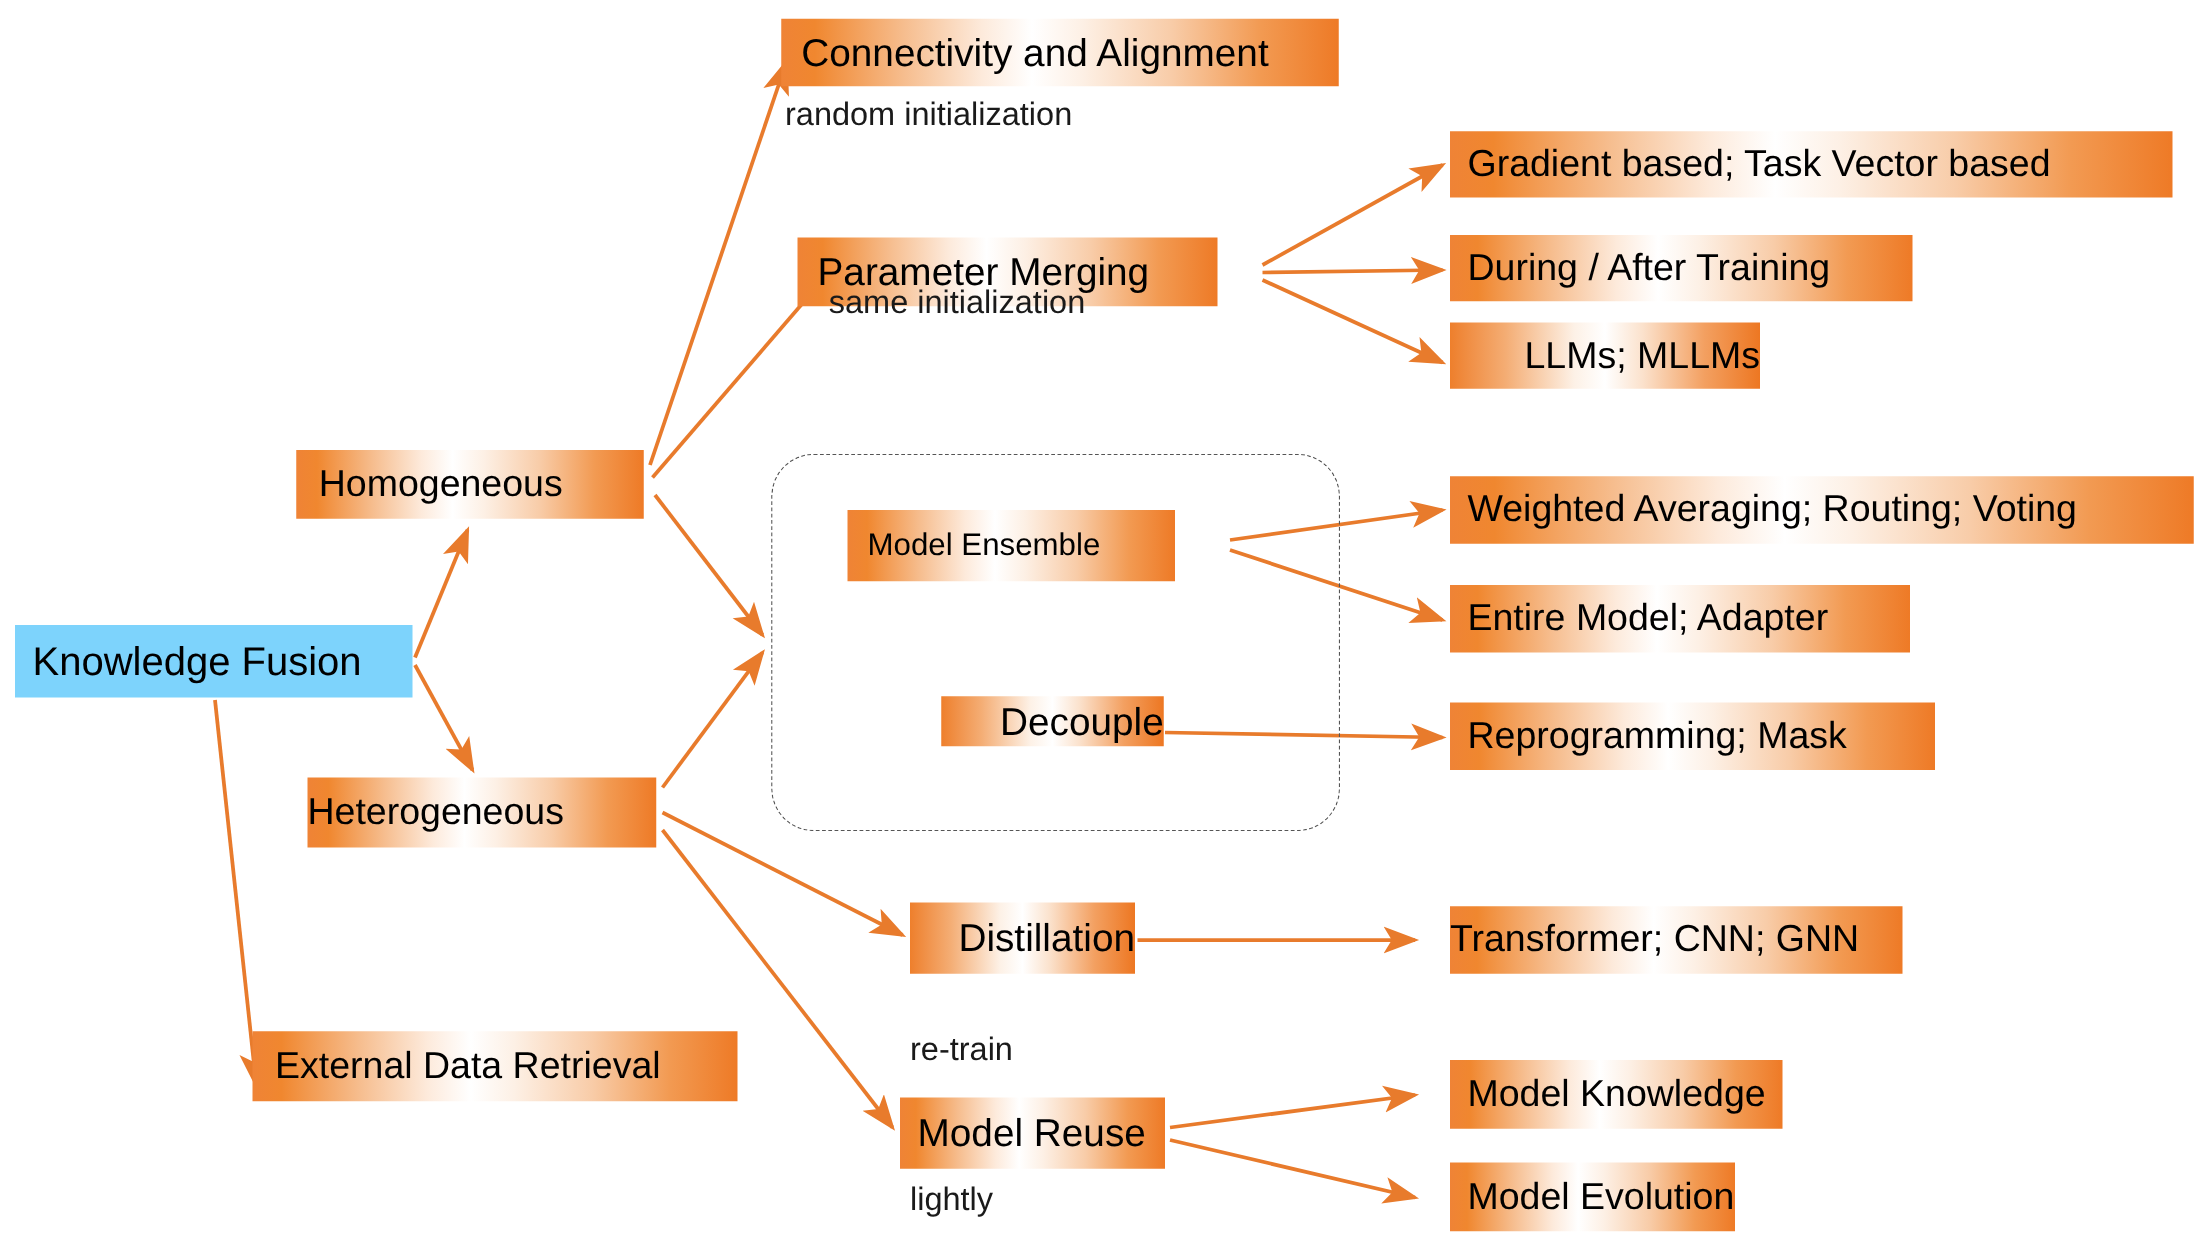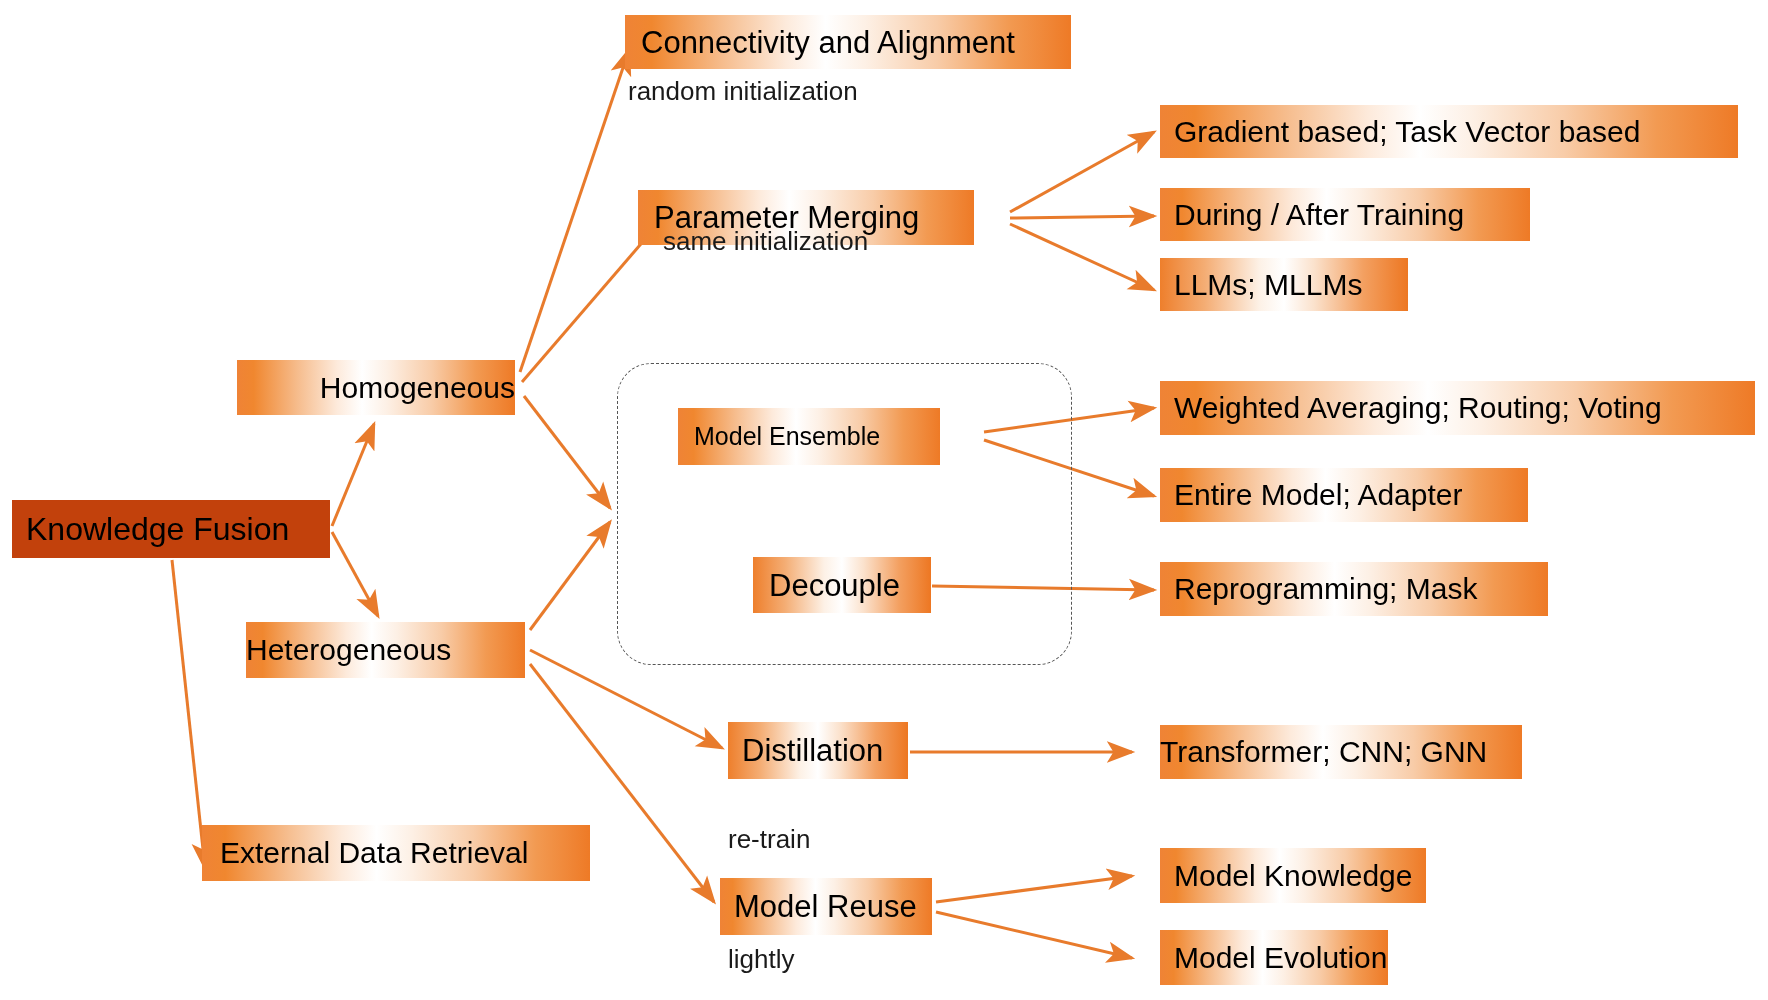--- a/index.html
+++ b/index.html
@@ -35,23 +35,24 @@
   }
   .grad-sm{
     background:linear-gradient(90deg,
       #ee7f2c 0%,
       #f4ad74 18%,
       #fdf1e6 40%,
       #ffffff 50%,
       #fbe2cd 62%,
       #f3a061 82%,
       #ed7722 100%);
+    justify-content:flex-end;
   }
   .root{
-    background:#c2410c;
+    background:#7dd3fc;
   }
   .dashed-group{
     position:absolute;
     border:1.6px dashed #555555;
     border-radius:34px;
     box-sizing:border-box;
   }
   .sublabel{
     position:absolute;
     color:#1a1a1a;
@@ -105,21 +106,21 @@
       <path d="M936,912 L1132,958"></path>
     </g>
   </svg>
 
   <div class="dashed-group" style="left:617px;top:363px;width:455px;height:302px;"></div>
 
   <div class="node root" style="left:12px;top:500px;width:318px;height:58px;padding-left:14px;font-size:32px;">
     <span class="lbl">Knowledge Fusion</span>
   </div>
 
-  <div class="node grad" style="left:237px;top:360px;width:278px;height:55px;padding-left:18px;font-size:30px;justify-content:flex-end;">
+  <div class="node grad" style="left:237px;top:360px;width:278px;height:55px;padding-left:18px;font-size:30px;">
     <span class="lbl">Homogeneous</span>
   </div>
 
   <div class="node grad" style="left:246px;top:622px;width:279px;height:56px;padding-left:0;font-size:30px;">
     <span class="lbl">Heterogeneous</span>
   </div>
 
   <div class="node grad" style="left:202px;top:825px;width:388px;height:56px;padding-left:18px;font-size:30px;">
     <span class="lbl">External Data Retrieval</span>
   </div>
@@ -143,21 +144,21 @@
   </div>
 
   <div class="node grad-sm" style="left:1160px;top:258px;width:248px;height:53px;padding-left:14px;font-size:30px;">
     <span class="lbl">LLMs; MLLMs</span>
   </div>
 
   <div class="node grad" style="left:678px;top:408px;width:262px;height:57px;padding-left:16px;font-size:25px;">
     <span class="lbl">Model Ensemble</span>
   </div>
 
-  <div class="node grad-sm" style="left:753px;top:557px;width:178px;height:56px;padding-left:16px;font-size:31px;">
+  <div class="node grad-sm" style="left:753px;top:557px;width:178px;height:40px;padding-left:16px;font-size:31px;">
     <span class="lbl">Decouple</span>
   </div>
 
   <div class="node grad" style="left:1160px;top:381px;width:595px;height:54px;padding-left:14px;font-size:30px;">
     <span class="lbl">Weighted Averaging; Routing; Voting</span>
   </div>
 
   <div class="node grad" style="left:1160px;top:468px;width:368px;height:54px;padding-left:14px;font-size:30px;">
     <span class="lbl">Entire Model; Adapter</span>
   </div>

